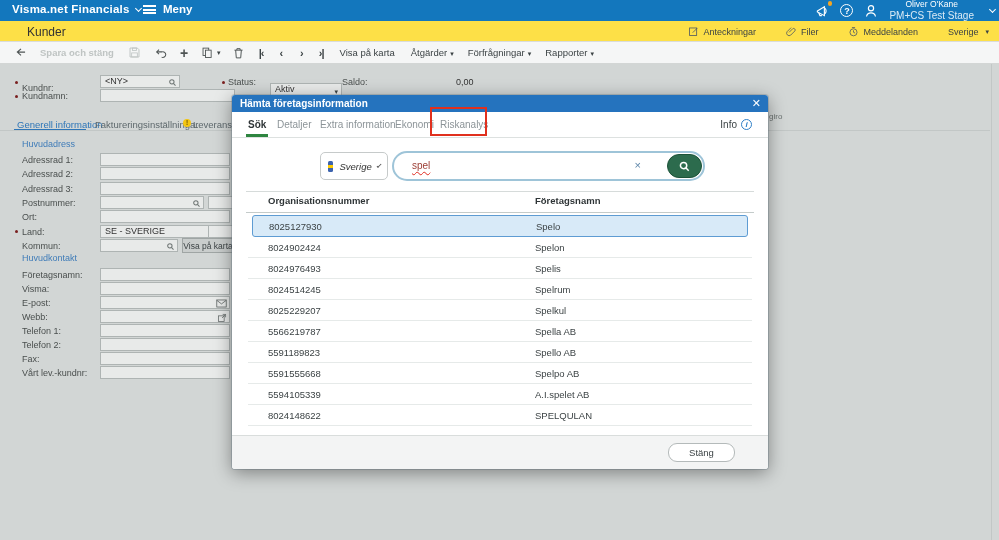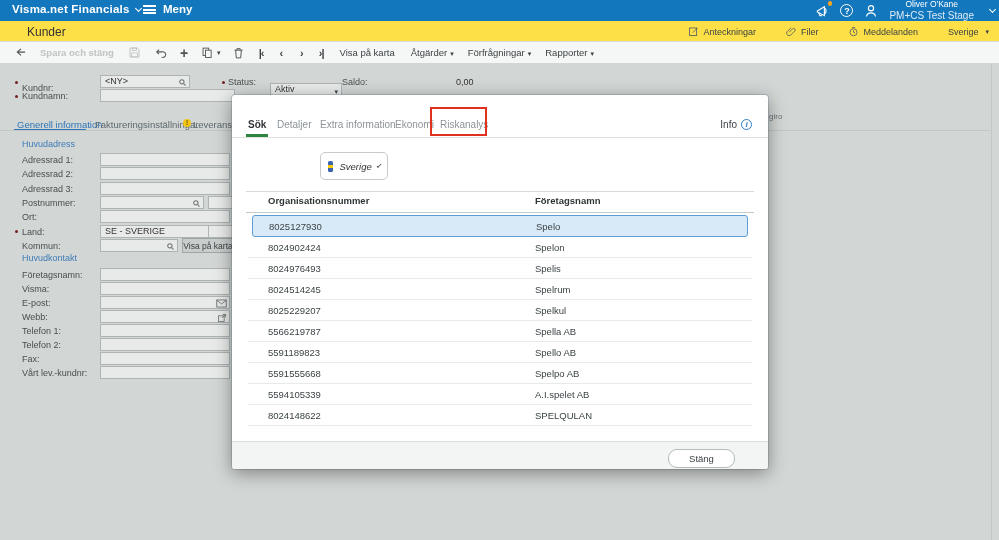--- a/index.html
+++ b/index.html
@@ -76,21 +76,21 @@
   .spill { position:absolute; left:160px; top:56px; width:313px; height:30px; border:2px solid var(--pill-border,#9EC4D8); border-radius:16px; background:#fff; }
   .spill .q { position:absolute; left:18px; top:7px; font-size:10px; color:#9C3D34; text-decoration:underline wavy #E02B20 1px; text-underline-offset:2px; }
   .spill .clr { position:absolute; right:62px; top:6px; font-size:11px; color:#5B84A8; cursor:pointer; }
   .gbtn { position:absolute; right:1px; top:1px; width:35px; height:24px; border-radius:12px; background:var(--search-green,#2C6B4D); border:1.5px solid #1C5238; display:flex; align-items:center; justify-content:center; cursor:pointer; }
   .thead-t { position:absolute; top:100px; font-size:9.5px; font-weight:bold; color:#2f3537; }
   .trow { position:absolute; left:16px; width:504px; height:21px; font-size:9.5px; color:#3c4345; border-bottom:1px solid #E6EAE9; cursor:pointer; }
   .trow .c1 { position:absolute; left:20px; top:5px; }
   .trow .c2 { position:absolute; left:287px; top:5px; }
   .trow.sel { left:20px; width:496px; height:22px; background:var(--selected-row-bg,#D8EAF8); border:1px solid var(--selected-row-border,#5E9CD3); border-radius:3px; }
   .trow.sel .c1 { left:16px; } .trow.sel .c2 { left:283px; }
-  .m-foot { position:absolute; left:0; right:0; bottom:0; height:28px; background:#F3F4F4; border-top:1px solid #D9DDDC; border-radius:0 0 3px 3px; }
+  .m-foot { position:absolute; left:0; right:0; bottom:0; height:34px; background:#F3F4F4; border-top:1px solid #D9DDDC; border-radius:0 0 3px 3px; }
   .close-btn { position:absolute; left:436px; top:7px; width:67px; height:19px; background:#fff; border:1px solid #B4BABA; border-radius:9px; font-size:9.5px; color:#3c4345; text-align:center; line-height:17px; cursor:pointer; }
 </style>
 </head>
 <body>
 
 <div class="topbar">
   <div class="brand"><span>Visma.net Financials</span><span class="chev"></span></div>
   <div class="meny">
       <span class="burger"></span>
       <span>Meny</span>
@@ -197,21 +197,21 @@
   <span class="tlabel" style="margin-left:16px">Visa på karta</span>
   <span class="tlabel" style="margin-left:16px"><span>Åtgärder</span><span class="caret">▾</span></span>
   <span class="tlabel" style="margin-left:14px"><span>Förfrågningar</span><span class="caret">▾</span></span>
   <span class="tlabel" style="margin-left:14px"><span>Rapporter</span><span class="caret">▾</span></span>
 </div>
 
 <div>
 
   <span class="req" style="left:15px; top:81px"></span>
   <span class="lbl" style="left:22px; top:83px">Kundnr:</span>
-  <div class="field" style="left:100px; top:75px; width:90px"><span>&lt;NY&gt;</span>
+  <div class="field" style="left:100px; top:75px; width:80px"><span>&lt;NY&gt;</span>
     <svg class="f-ic" width="9" height="9" viewBox="0 0 14 14">
         <circle cx="6" cy="6" r="3.4" fill="none" stroke="#6f7675" stroke-width="1.6"></circle>
         <path d="M8.7 8.7 l3 3" stroke="#6f7675" stroke-width="1.6"></path>
       </svg></div>
   <span class="req" style="left:222px; top:81px"></span>
   <span class="lbl" style="left:228px; top:77px">Status:</span>
   <div class="field" style="left:270px; top:83px; width:72px"><span>Aktiv</span><span class="caret" style="position:absolute; right:3px; top:2px">▾</span></div>
   <span class="lbl" style="left:342px; top:77px">Saldo:</span>
   <span class="lbl" style="left:456px; top:77px; color:#333">0,00</span>
 
@@ -280,38 +280,52 @@
       <div class="field" style="left:100px; top:352px; width:130px"><span></span></div>
       <span class="lbl" style="left:22px; top:368px">Vårt lev.-kundnr:</span>
       <div class="field" style="left:100px; top:366px; width:130px"><span></span></div>
     </div>
 
   <span class="frag" style="left:769px; top:112px">giro</span>
   <div class="vline" style="left:991px; top:64px; height:476px"></div>
 </div>
 
 <div class="modal">
+  <div class="m-title">
+    <span class="t">Hämta företagsinformation</span>
+    <span class="m-close">✕</span>
+  </div>
   <span class="m-tab on" style="left:16px">Sök</span>
   <div class="m-tab-line"></div>
   <span class="m-tab" style="left:45px">Detaljer</span>
   <span class="m-tab" style="left:88px">Extra information</span>
   <span class="m-tab" style="left:163px">Ekonomi</span>
   <span class="m-tab" style="left:208px">Riskanalys</span>
   <div class="redbox"></div>
   <span class="m-info">
       <span>Info</span>
       <span class="info-ic">i</span>
     </span>
   <div class="m-div"></div>
 
   <div class="country">
     <span class="flag"></span>
     <span class="cn">Sverige</span>
     <span class="dchev"></span>
   </div>
+  <div class="spill">
+    <span class="q">spel</span>
+    <span class="clr">×</span>
+    <span class="gbtn">
+      <svg width="13" height="13" viewBox="0 0 14 14">
+          <circle cx="6" cy="6" r="3.4" fill="none" stroke="#fff" stroke-width="1.6"></circle>
+          <path d="M8.7 8.7 l2.8 2.8" stroke="#fff" stroke-width="1.6"></path>
+        </svg>
+    </span>
+  </div>
 
   <div class="hline" style="left:14px; top:96px; width:508px; background:#D6DBDA"></div>
   <span class="thead-t" style="left:36px">Organisationsnummer</span>
   <span class="thead-t" style="left:303px">Företagsnamn</span>
   <div class="hline" style="left:14px; top:117px; width:508px; background:#C4CBCA"></div>
   <div id="modal-table-rows">
       <div class="trow sel" style="top:120px">
         <span class="c1">8025127930</span>
         <span class="c2">Spelo</span>
       </div>

